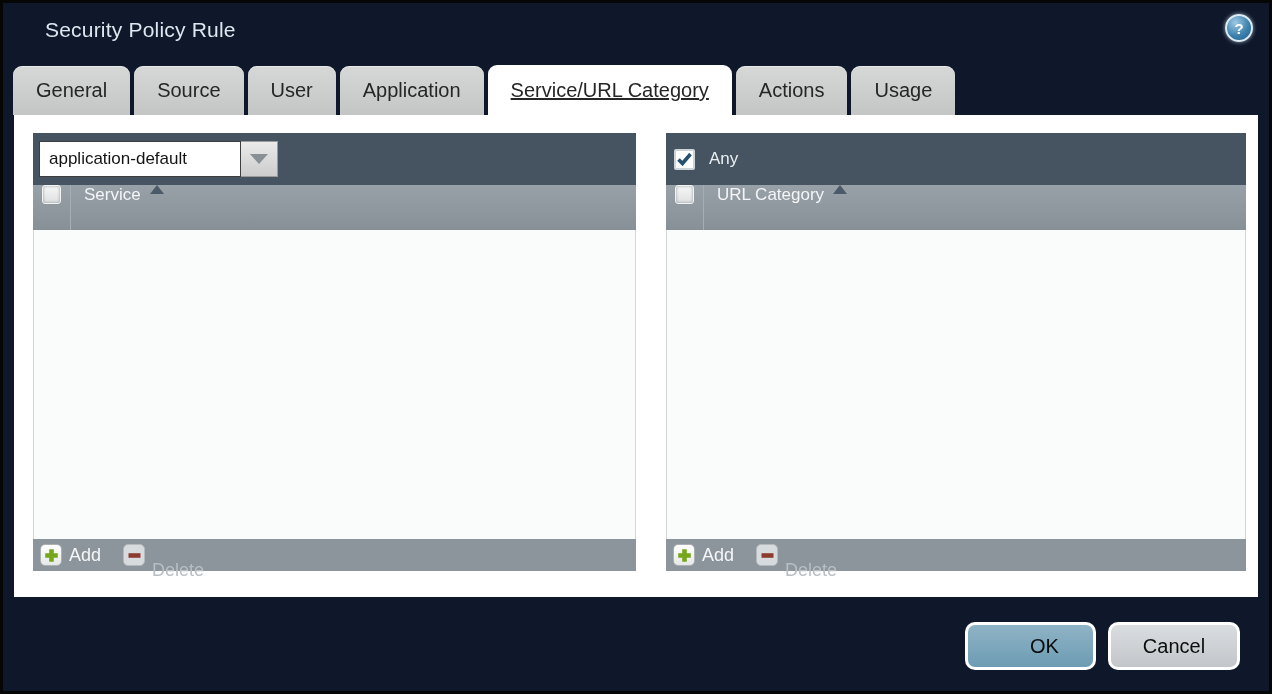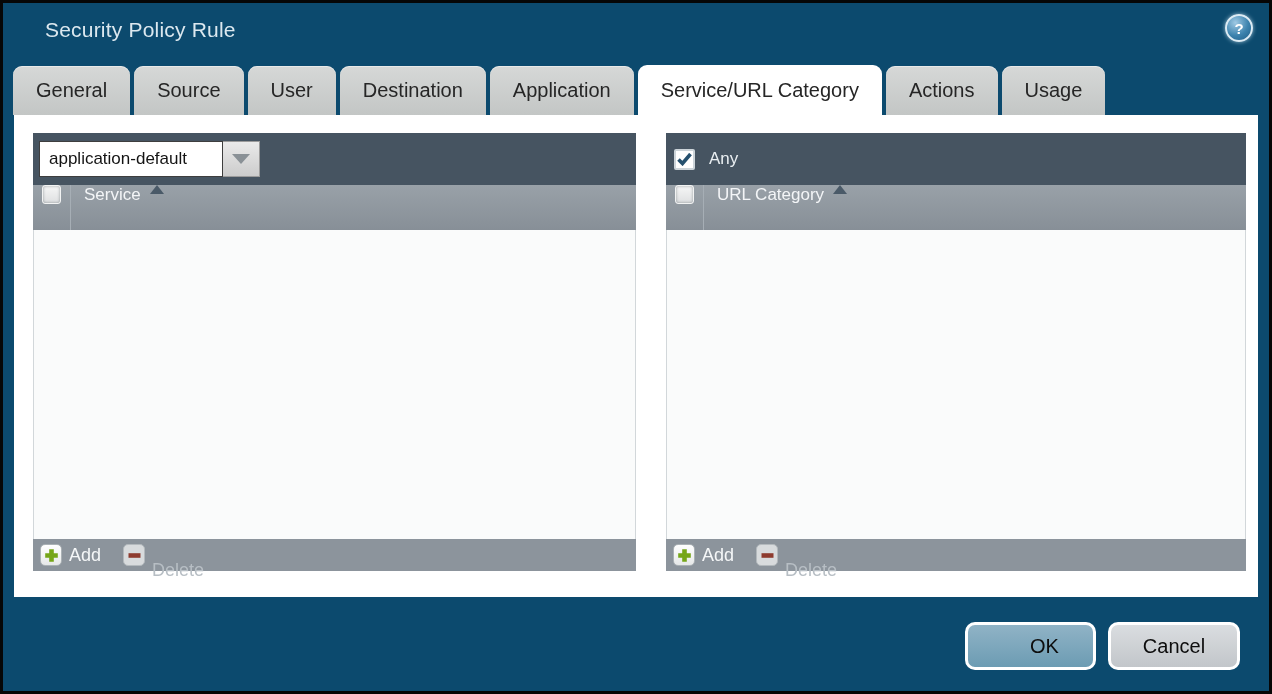--- a/index.html
+++ b/index.html
@@ -3,21 +3,21 @@
 <meta charset="utf-8">
 <style>
   html, body { margin:0; padding:0; background:#fff; }
   * { box-sizing: border-box; }
 
   .screen {
     position: relative;
     width: 1272px;
     height: 694px;
     border: 3px solid #060606;
-    background: #0c4a6e;
+    background: #0f172a;
     font-family: "Liberation Sans", sans-serif;
     overflow: hidden;
   }
 
   
   .dialog-title {
     position: absolute;
     left: 42px; top: 15px;
     font-size: 21px;
     color: #DCE8EF;
@@ -56,20 +56,21 @@
     color: #262626;
     white-space: nowrap;
     cursor: pointer;
     box-shadow: inset 0 1px 0 rgba(255,255,255,.45);
   }
   .tab.active {
     background: #ffffff;
     height: 50px;
     line-height: 50px;
     box-shadow: none;
+    text-decoration: underline;
   }
 
   
   .content {
     position: absolute;
     left: 11px; top: 112px;
     width: 1244px; height: 482px;
     background: #ffffff;
   }
 
@@ -88,21 +89,21 @@
     height: 52px;
     background: #465461;
     position: relative;
     display: flex;
     align-items: center;
   }
 
   
   .combobox { position: absolute; left: 6px; top: 8px; height: 36px; display: flex; }
   .combo-value {
-    width: 184px; height: 36px;
+    width: 202px; height: 36px;
     background: #ffffff;
     border: 1px solid #3e3e3e;
     font-size: 17px; color: #141414;
     line-height: 34px;
     padding: 0 9px;
     white-space: nowrap; overflow: hidden;
   }
   .combo-btn {
     width: 37px; height: 36px;
     background: linear-gradient(#eaeaea, #cccccc);
@@ -220,21 +221,20 @@
 
   <span class="dialog-title">Security Policy Rule</span>
   <div class="help-icon">
     <span>?</span>
   </div>
 
   <div class="tab-bar">
     <div class="tab">General</div>
     <div class="tab">Source</div>
     <div class="tab">User</div>
-    <div class="tab">Destination</div>
     <div class="tab">Application</div>
     <div class="tab active">Service/URL Category</div>
     <div class="tab">Actions</div>
     <div class="tab">Usage</div>
   </div>
 
   <div class="content">
 
     <div class="panel left">
       <div class="panel-header">

